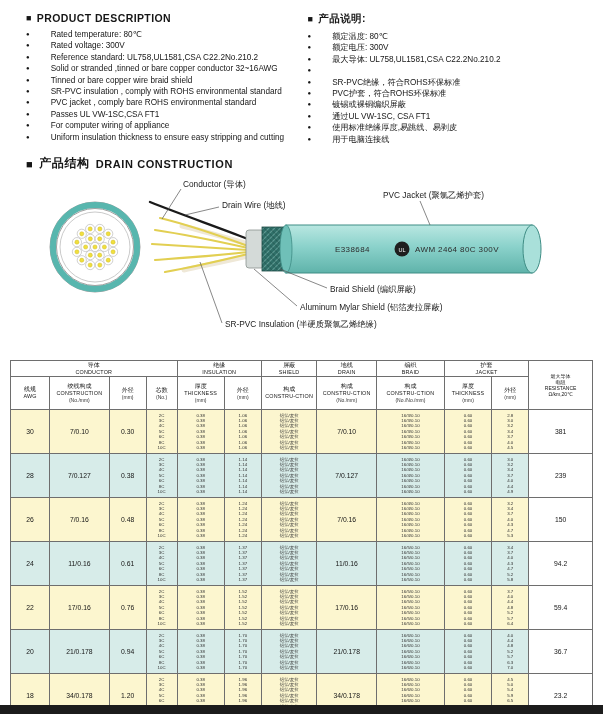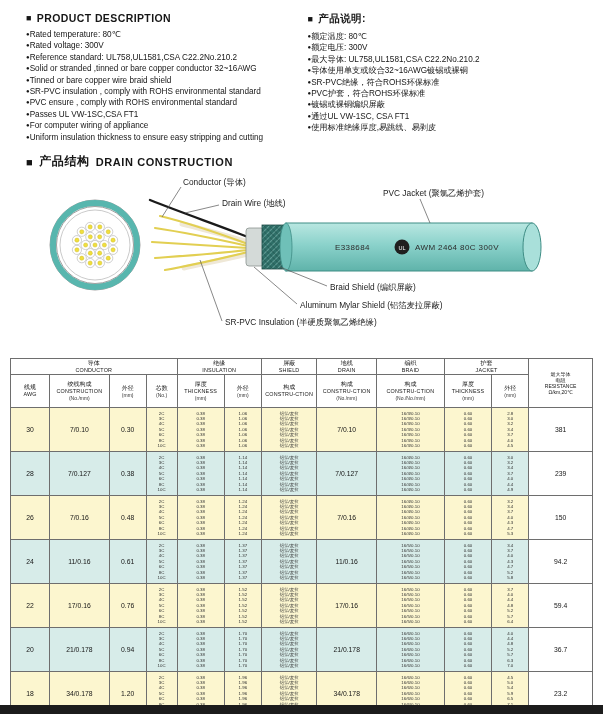--- a/index.html
+++ b/index.html
@@ -8,21 +8,21 @@
     background:#ffffff;color:#161616;
     font-family:"Liberation Sans","DejaVu Sans",sans-serif;
   }
   
   .top{display:flex;padding:12px 14px 0 26px;}
   .col{width:50%;}
   .sec-head{display:flex;align-items:center;gap:5px;font-size:10.5px;font-weight:bold;
     letter-spacing:0.4px;margin:0 0 5px 0;}
   .sec-head .sq{font-size:9px;line-height:9px;}
   ul.bullets{list-style:none;margin:0;padding:0;}
-  ul.bullets li{display:flex;gap:0;align-items:flex-start;font-size:8.2px;line-height:11.4px;white-space:nowrap;}
+  ul.bullets li{display:flex;gap:21px;align-items:flex-start;font-size:8.2px;line-height:11.4px;white-space:nowrap;}
   ul.bullets .bullet{font-size:6px;line-height:11.4px;}
   
   .constr-head{display:flex;align-items:center;gap:6px;margin:10px 0 0 26px;
     font-size:11px;font-weight:bold;letter-spacing:0.6px;}
   .constr-head .cn{font-size:12px;}
   
   .diagram{position:relative;height:174px;margin-top:2px;}
   .diagram svg{position:absolute;left:0;top:0;}
   .dlabel{font-size:8.3px;fill:#222;}
   .leader{stroke:#555;stroke-width:0.7;fill:none;}
@@ -77,21 +77,21 @@
         <li class="bullet-item">
           <span class="bullet">●</span>
           <span class="bullet-text">Tinned or bare copper wire braid shield</span>
         </li>
         <li class="bullet-item">
           <span class="bullet">●</span>
           <span class="bullet-text">SR-PVC insulation , comply with ROHS environmental standard</span>
         </li>
         <li class="bullet-item">
           <span class="bullet">●</span>
-          <span class="bullet-text">PVC ensure , comply with ROHS environmental standard</span>
+          <span class="bullet-text">PVC jacket , comply bare ROHS environmental standard</span>
         </li>
         <li class="bullet-item">
           <span class="bullet">●</span>
           <span class="bullet-text">Passes UL VW-1SC,CSA FT1</span>
         </li>
         <li class="bullet-item">
           <span class="bullet">●</span>
           <span class="bullet-text">For computer wiring of appliance</span>
         </li>
         <li class="bullet-item">
@@ -113,41 +113,44 @@
         <li class="bullet-item">
           <span class="bullet">●</span>
           <span class="bullet-text">额定电压: 300V</span>
         </li>
         <li class="bullet-item">
           <span class="bullet">●</span>
           <span class="bullet-text">最大导体: UL758,UL1581,CSA C22.2No.210.2</span>
         </li>
         <li class="bullet-item">
           <span class="bullet">●</span>
-          <span class="bullet-text">导体使用单支或绞合32~16AWG镀锡或裸铜</span>
         </li>
         <li class="bullet-item">
           <span class="bullet">●</span>
           <span class="bullet-text">SR-PVC绝缘，符合ROHS环保标准</span>
         </li>
         <li class="bullet-item">
           <span class="bullet">●</span>
           <span class="bullet-text">PVC护套，符合ROHS环保标准</span>
         </li>
         <li class="bullet-item">
           <span class="bullet">●</span>
           <span class="bullet-text">镀锡或裸铜编织屏蔽</span>
         </li>
         <li class="bullet-item">
           <span class="bullet">●</span>
           <span class="bullet-text">通过UL VW-1SC, CSA FT1</span>
         </li>
         <li class="bullet-item">
           <span class="bullet">●</span>
           <span class="bullet-text">使用标准绝缘厚度,易跳线、易剥皮</span>
+        </li>
+        <li class="bullet-item">
+          <span class="bullet">●</span>
+          <span class="bullet-text">用于电脑连接线</span>
         </li>
       </ul>
   </div>
 </div>
 
 <div class="constr-head">
   <span class="sq">■</span>
   <span class="cn">产品结构</span>
   <span>DRAIN CONSTRUCTION</span>
 </div>

